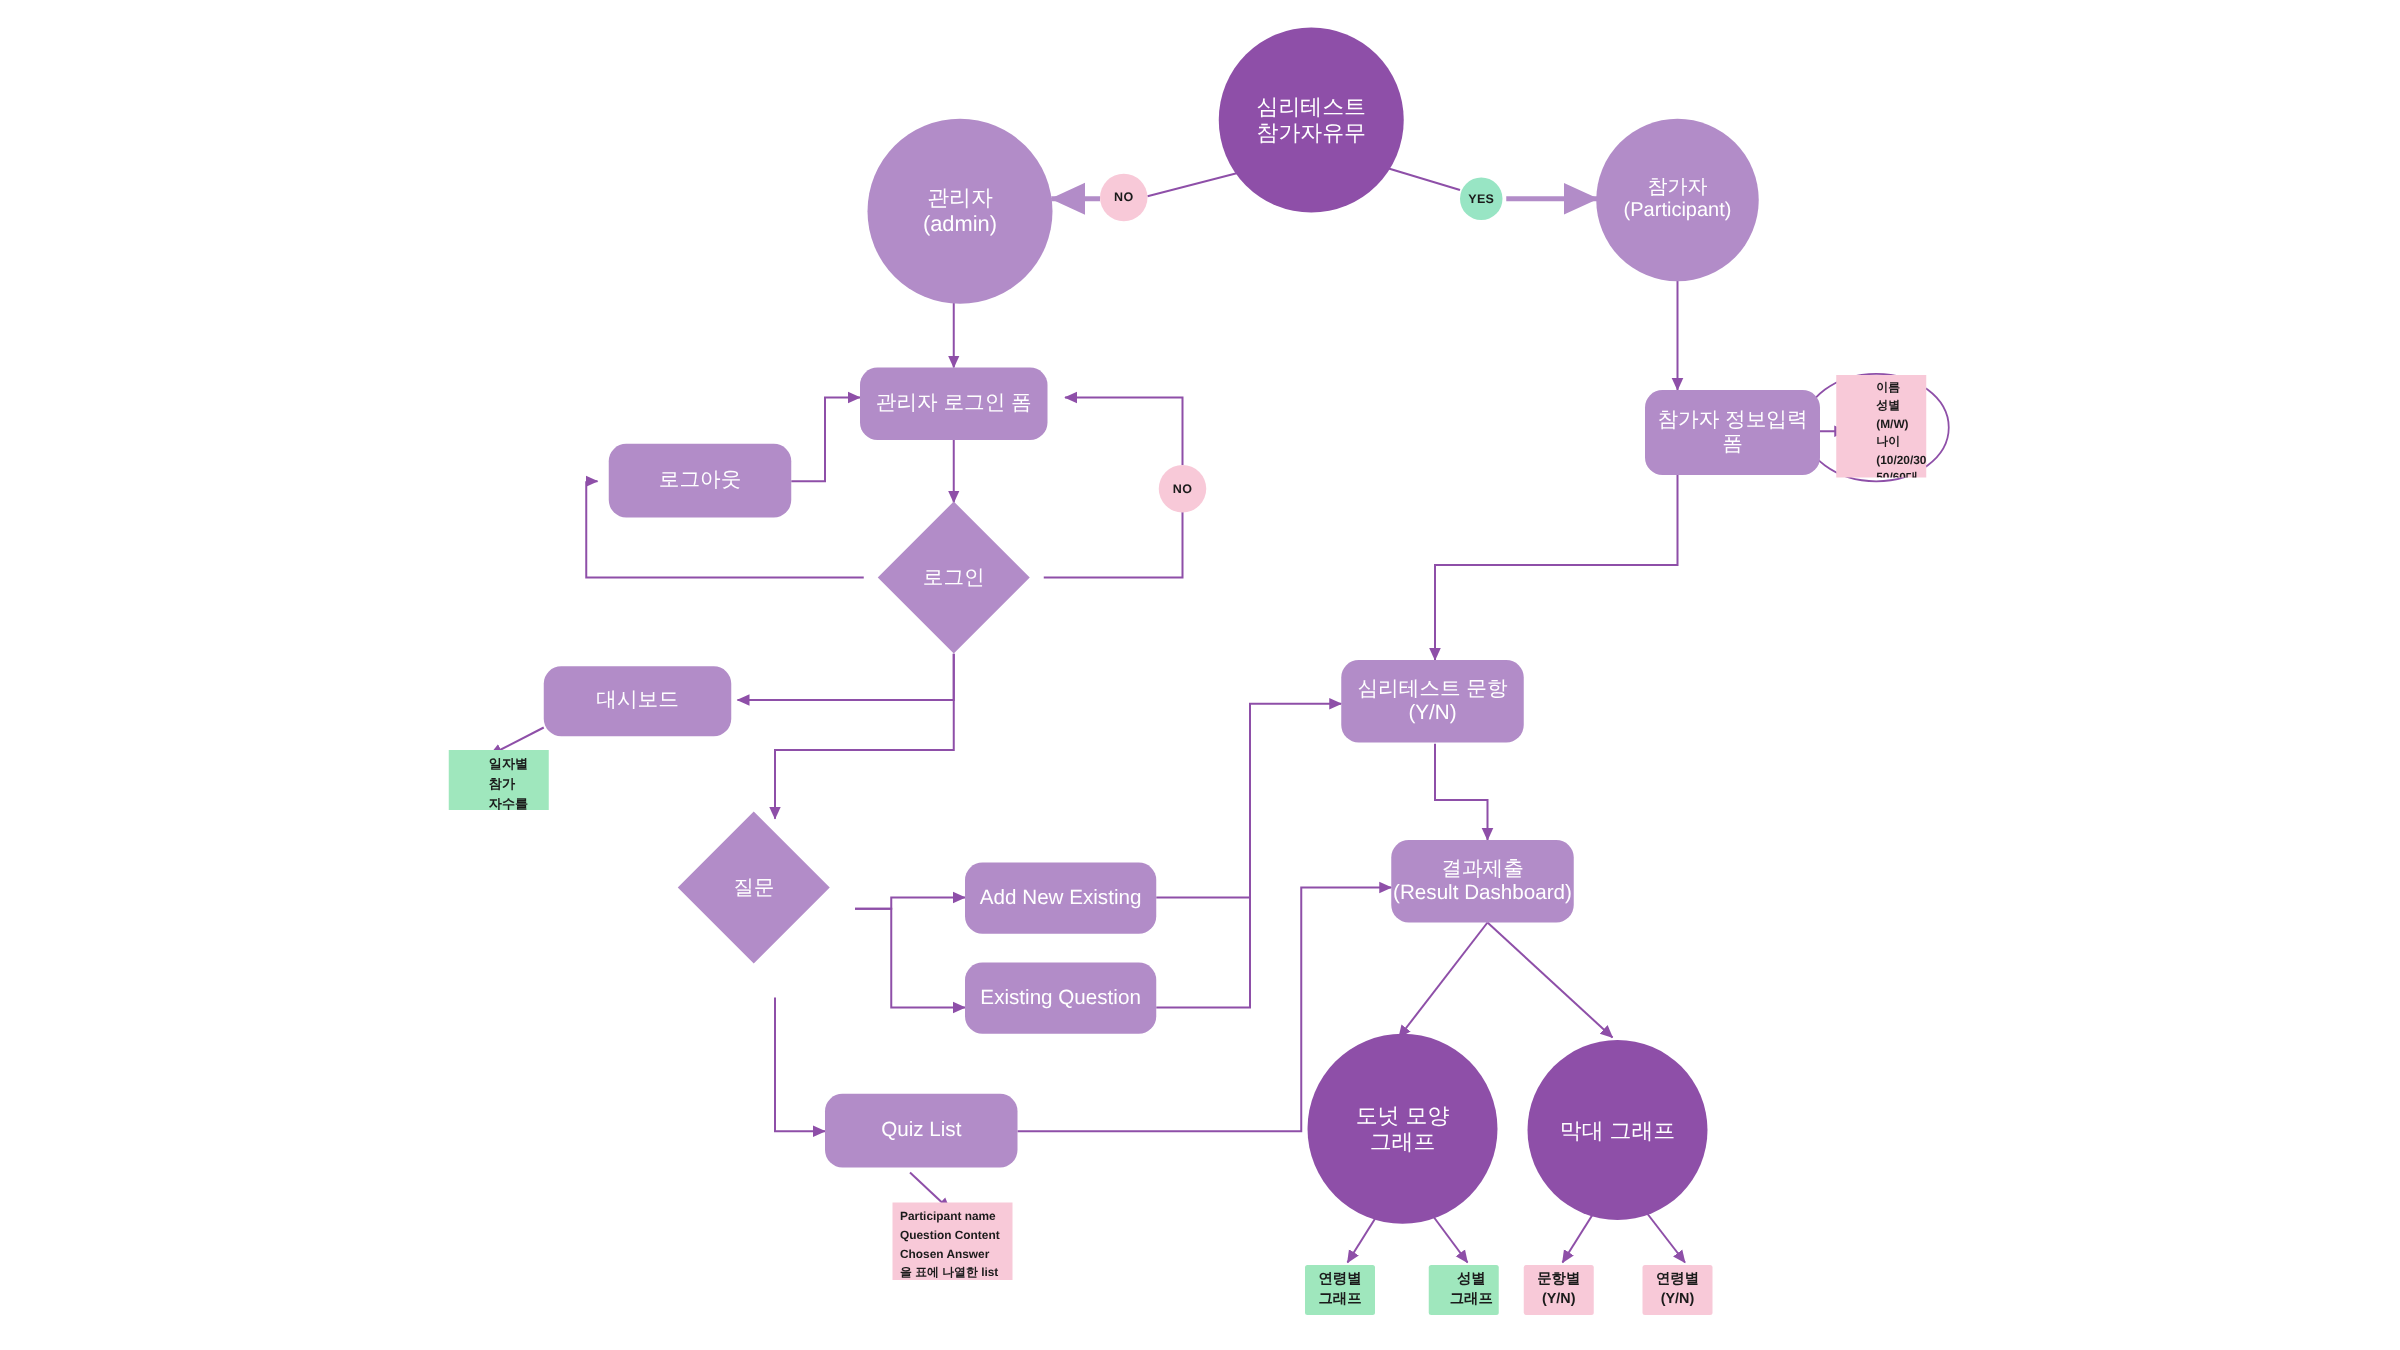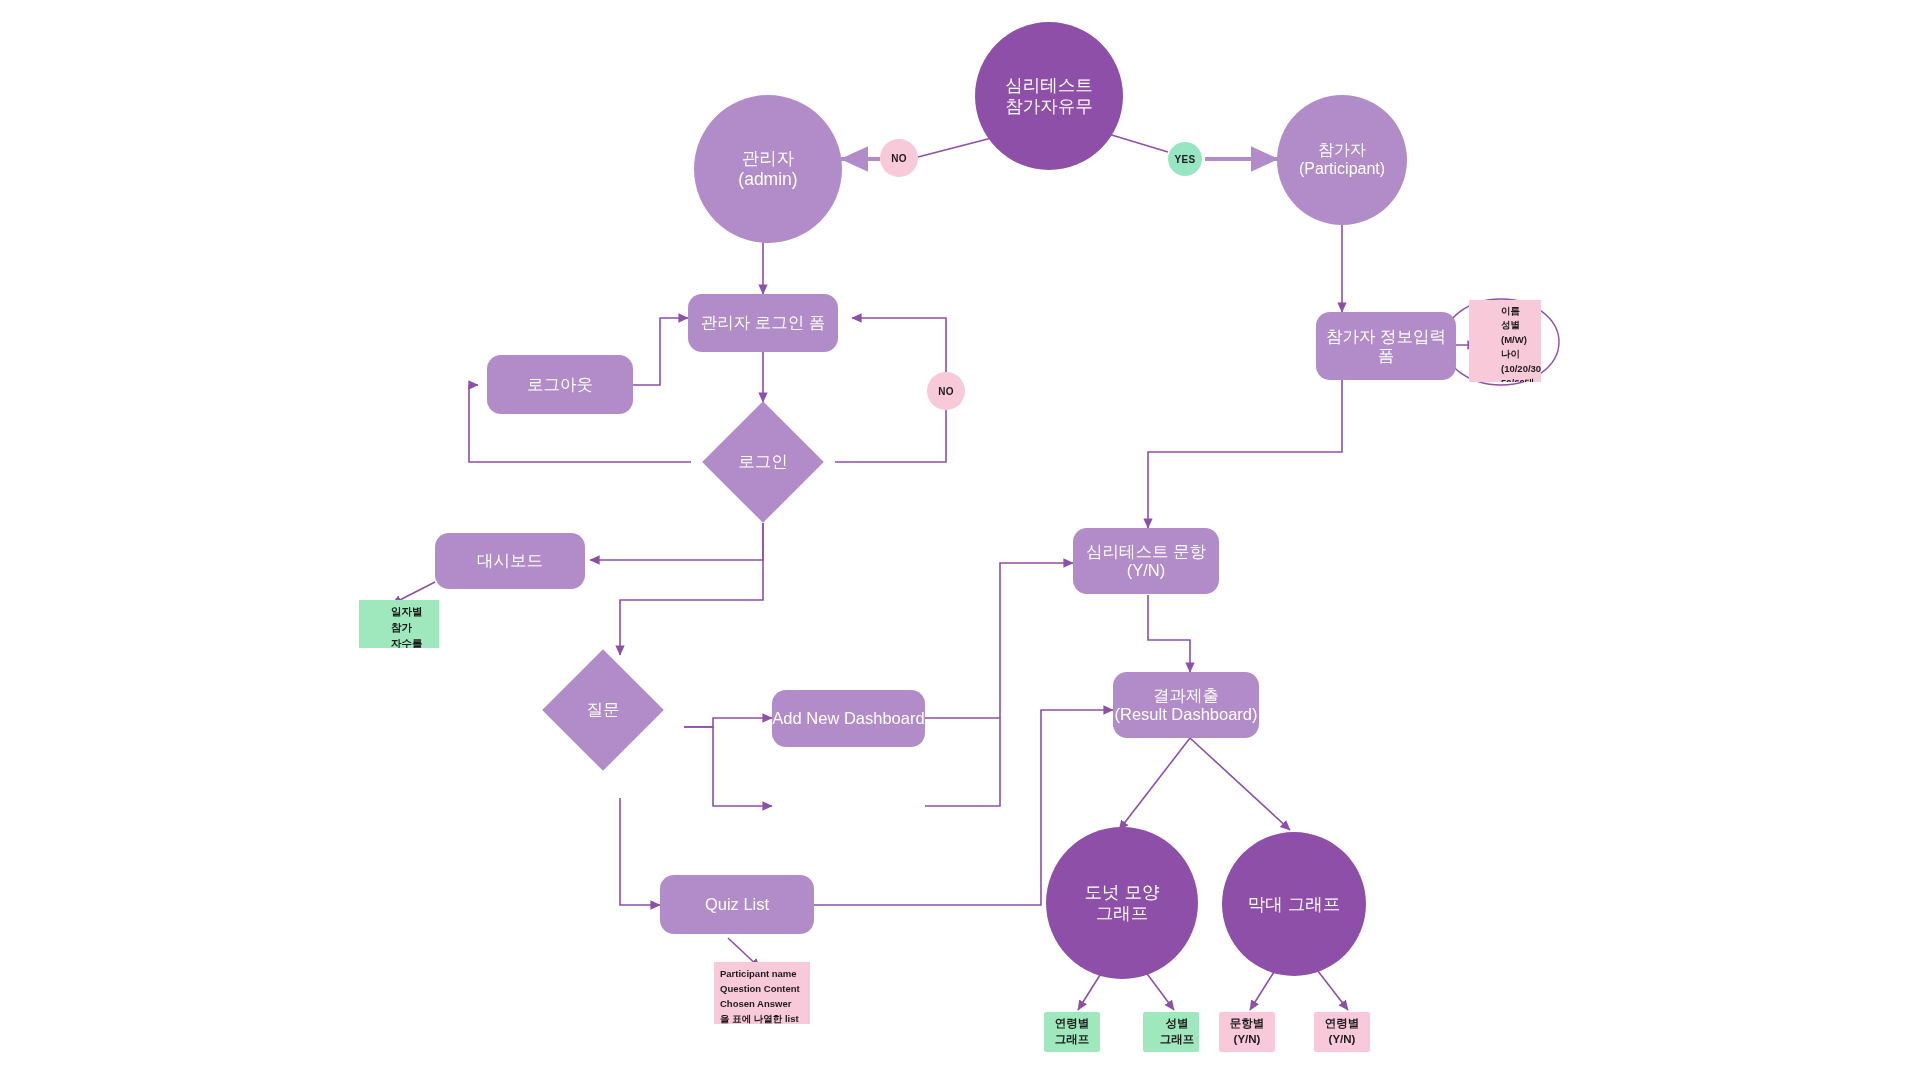--- a/index.html
+++ b/index.html
@@ -218,22 +218,23 @@
   <div class="note note-green" style="left:359px; top:600px; width:80px; height:48px; font-size:10.5px; line-height:1.5;padding-left:32px;">일자별 참가
 자수를 그래
 프로 나타내
 었다</div>
 
   <div class="diamond-wrap" style="left:560px; top:667px; width:86px; height:86px;">
     <div class="diamond-shape"></div>
     <div class="diamond-label" style="font-size:16.5px;">질문</div>
   </div>
 
-  <div class="node rrect" style="left:772px; top:690px; width:153px; height:57px; font-size:16.5px;">Add New Dashboard</div>
-
+  <div class="node rrect" style="left:772px; top:690px; width:153px; height:57px; font-size:16.5px;">Add New Existing</div>
+
+  <div class="node rrect" style="left:772px; top:770px; width:153px; height:57px; font-size:16.5px;">Existing Question</div>
 
   <div class="node rrect" style="left:660px; top:875px; width:154px; height:59px; font-size:16.5px;">Quiz List</div>
 
   <div class="note note-pink" style="left:714px; top:962px; width:96px; height:62px; font-size:9.5px; line-height:1.58;">Participant name
 Question Content
 Chosen Answer
 을 표에 나열한 list</div>
 
   <div class="node rrect" style="left:1272px; top:312px; width:140px; height:68px; font-size:16.5px;margin-left:44px;">참가자 정보입력
 폼</div>

